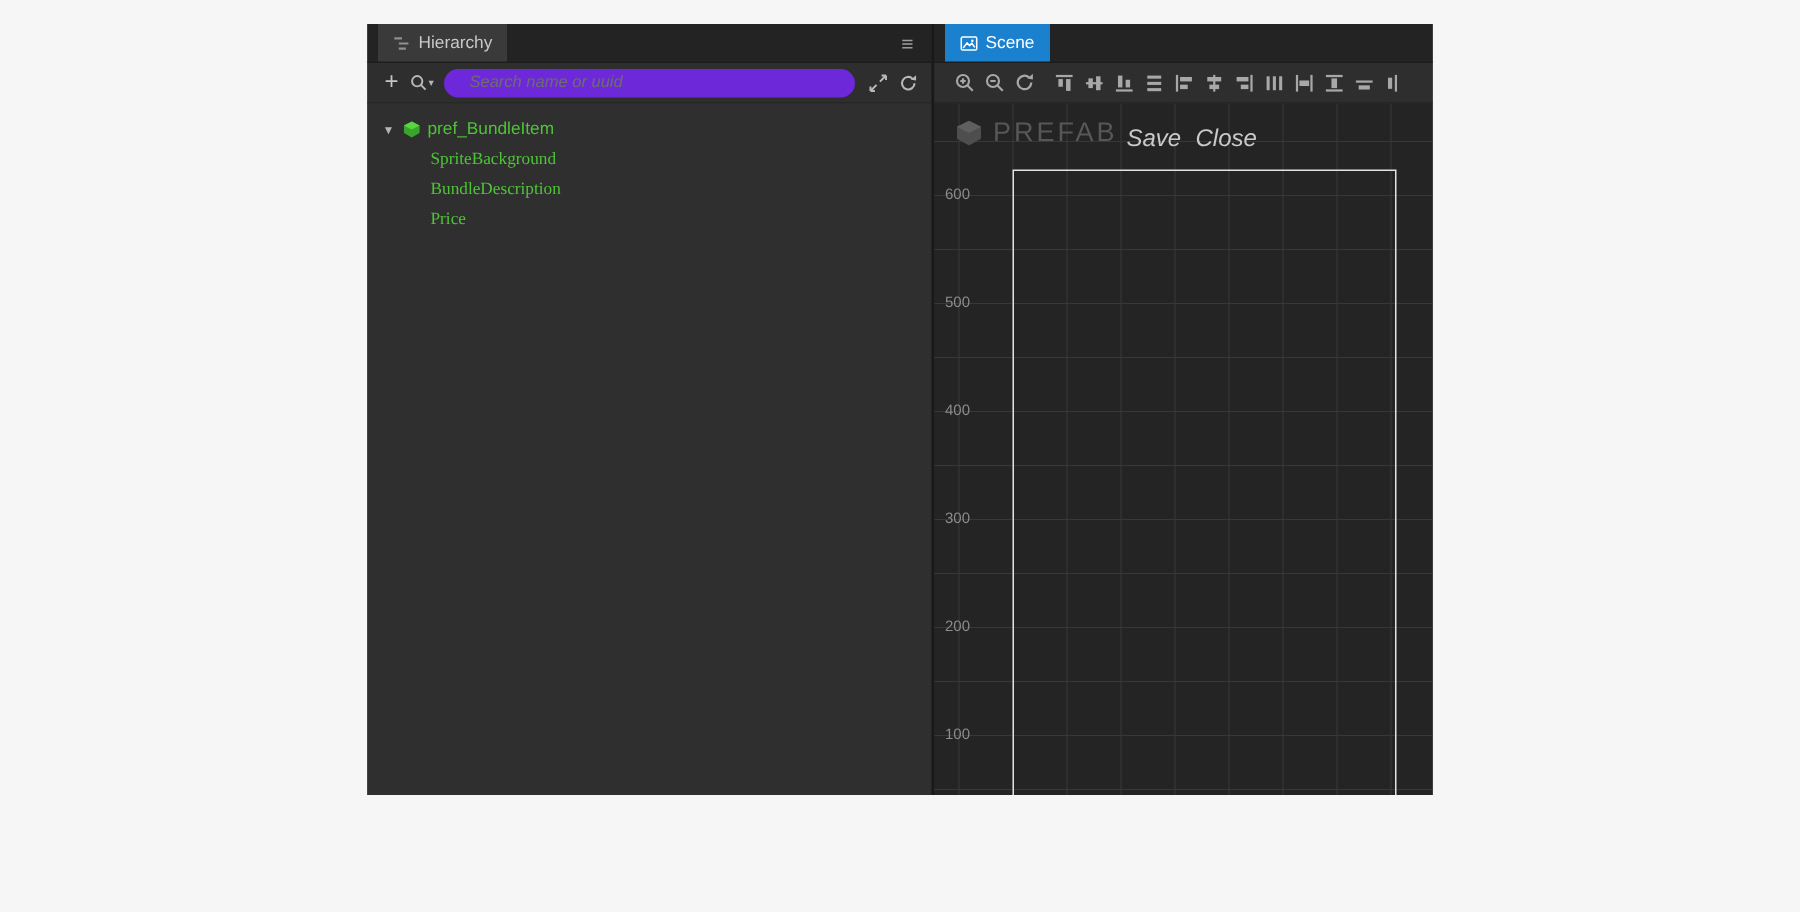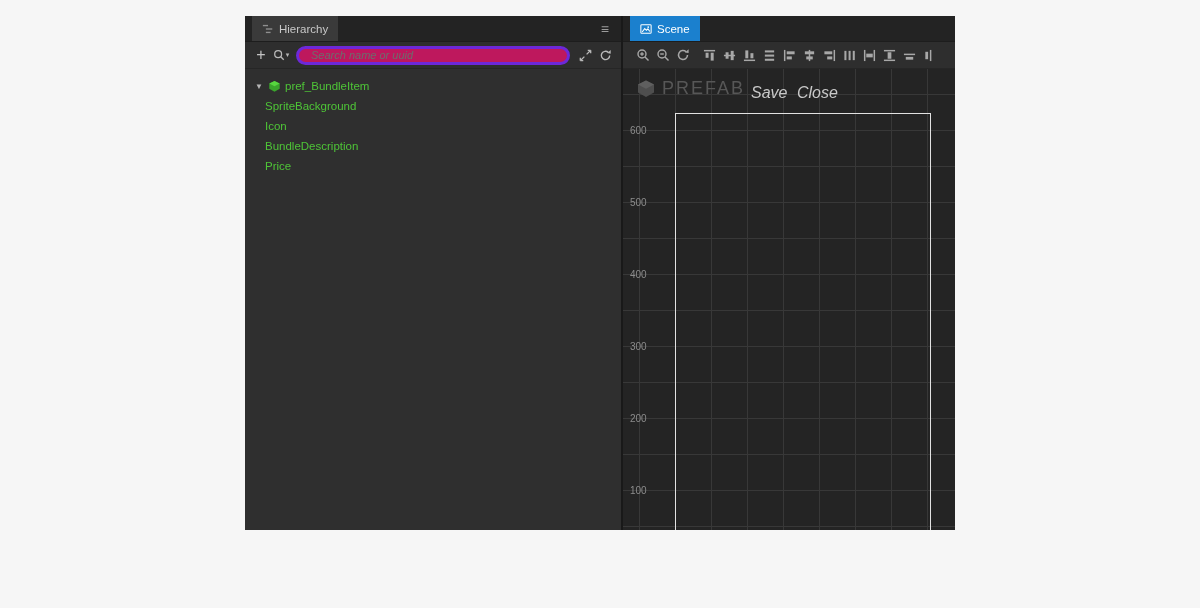--- a/index.html
+++ b/index.html
@@ -23,29 +23,29 @@
   .tab { display:flex; align-items:center; gap:5px; padding:0 10px; font-size:11.5px; color:#c8c8c8; margin-left:7px; }
   .tab.hier { background:#3a3a3a; }
   .tab.scene { background:#1b80ce; color:#fff; }
   .menu-btn { margin-left:auto; background:none; border:none; color:#9c9c9c; font-size:14px; padding:0 12px; cursor:pointer; }
 
   .toolbar { height:27px; flex:0 0 27px; background:#2e2e2e; border-bottom:1px solid #262626; display:flex; align-items:center; padding:0 6px; }
   .tb-btn { background:none; border:none; padding:0; width:20px; height:20px; display:flex; align-items:center; justify-content:center; color:#c4c4c4; cursor:pointer; flex:0 0 auto; }
   .tb-btn.plus { font-size:16px; line-height:1; }
   .caret-small { font-size:7px; color:#b5b5b5; margin-left:1px; }
 
-  .search-box { flex:1; height:19px; background:#be185d; border:3px solid #6d28d9; border-radius:10px; display:flex; align-items:center; padding:0 10px; margin:0 5px; }
+  .search-box { flex:1; height:19px; background:#6d28d9; border:5px solid #6d28d9; border-radius:10px; display:flex; align-items:center; padding:0 10px; margin:0 5px; }
   .search-box input { width:100%; background:transparent; border:none; outline:none; color:#cfcfcf; font-size:11px; }
   .search-box input::placeholder { color:#6d6d6d; font-style:italic; }
 
   
   .tree { flex:1; background:#2f2f2f; padding-top:7px; overflow:hidden; }
   .tree-row { height:20px; display:flex; align-items:center; font-size:11.5px; color:#4ec437; cursor:default; }
   .tree-row.root { padding-left:10px; }
-  .tree-row.child { padding-left:18px; }
+  .tree-row.child { padding-left:40px;font-family:Liberation Serif, serif; }
   .caret { width:13px; font-size:8px; color:#b5b5b5; cursor:pointer; }
   .node-icon { width:15px; display:flex; align-items:center; }
   .node-label { margin-left:2px;text-align:center; }
 
   
   .scene-toolbar { padding-left:12px; }
   .sbtn { background:none; border:none; padding:0; width:15px; height:16px; margin-right:5px; display:flex; align-items:center; justify-content:center; cursor:pointer; flex:0 0 auto; }
   .sbtn.gap { margin-left:7px; }
   .sbtn svg { display:block; }
   .r90  { transform:rotate(90deg); }
@@ -131,23 +131,20 @@
               <path d="M7 1 L12.6 3.9 V9.4 L7 12.6 L1.4 9.4 V3.9 Z" fill="#3aa52c"></path>
               <path d="M7 1 L12.6 3.9 L7 6.8 L1.4 3.9 Z" fill="#57d63f"></path>
             </svg>
         </span>
         <span class="node-label">pref_BundleItem</span>
       </div>
       <div class="tree-row child">
           <span class="node-label">SpriteBackground</span>
         </div>
       <div class="tree-row child">
-          <span class="node-label">Icon</span>
-        </div>
-      <div class="tree-row child">
           <span class="node-label">BundleDescription</span>
         </div>
       <div class="tree-row child">
           <span class="node-label">Price</span>
         </div>
     </div>
   </div>
 
   <div class="panel-divider"></div>
 

